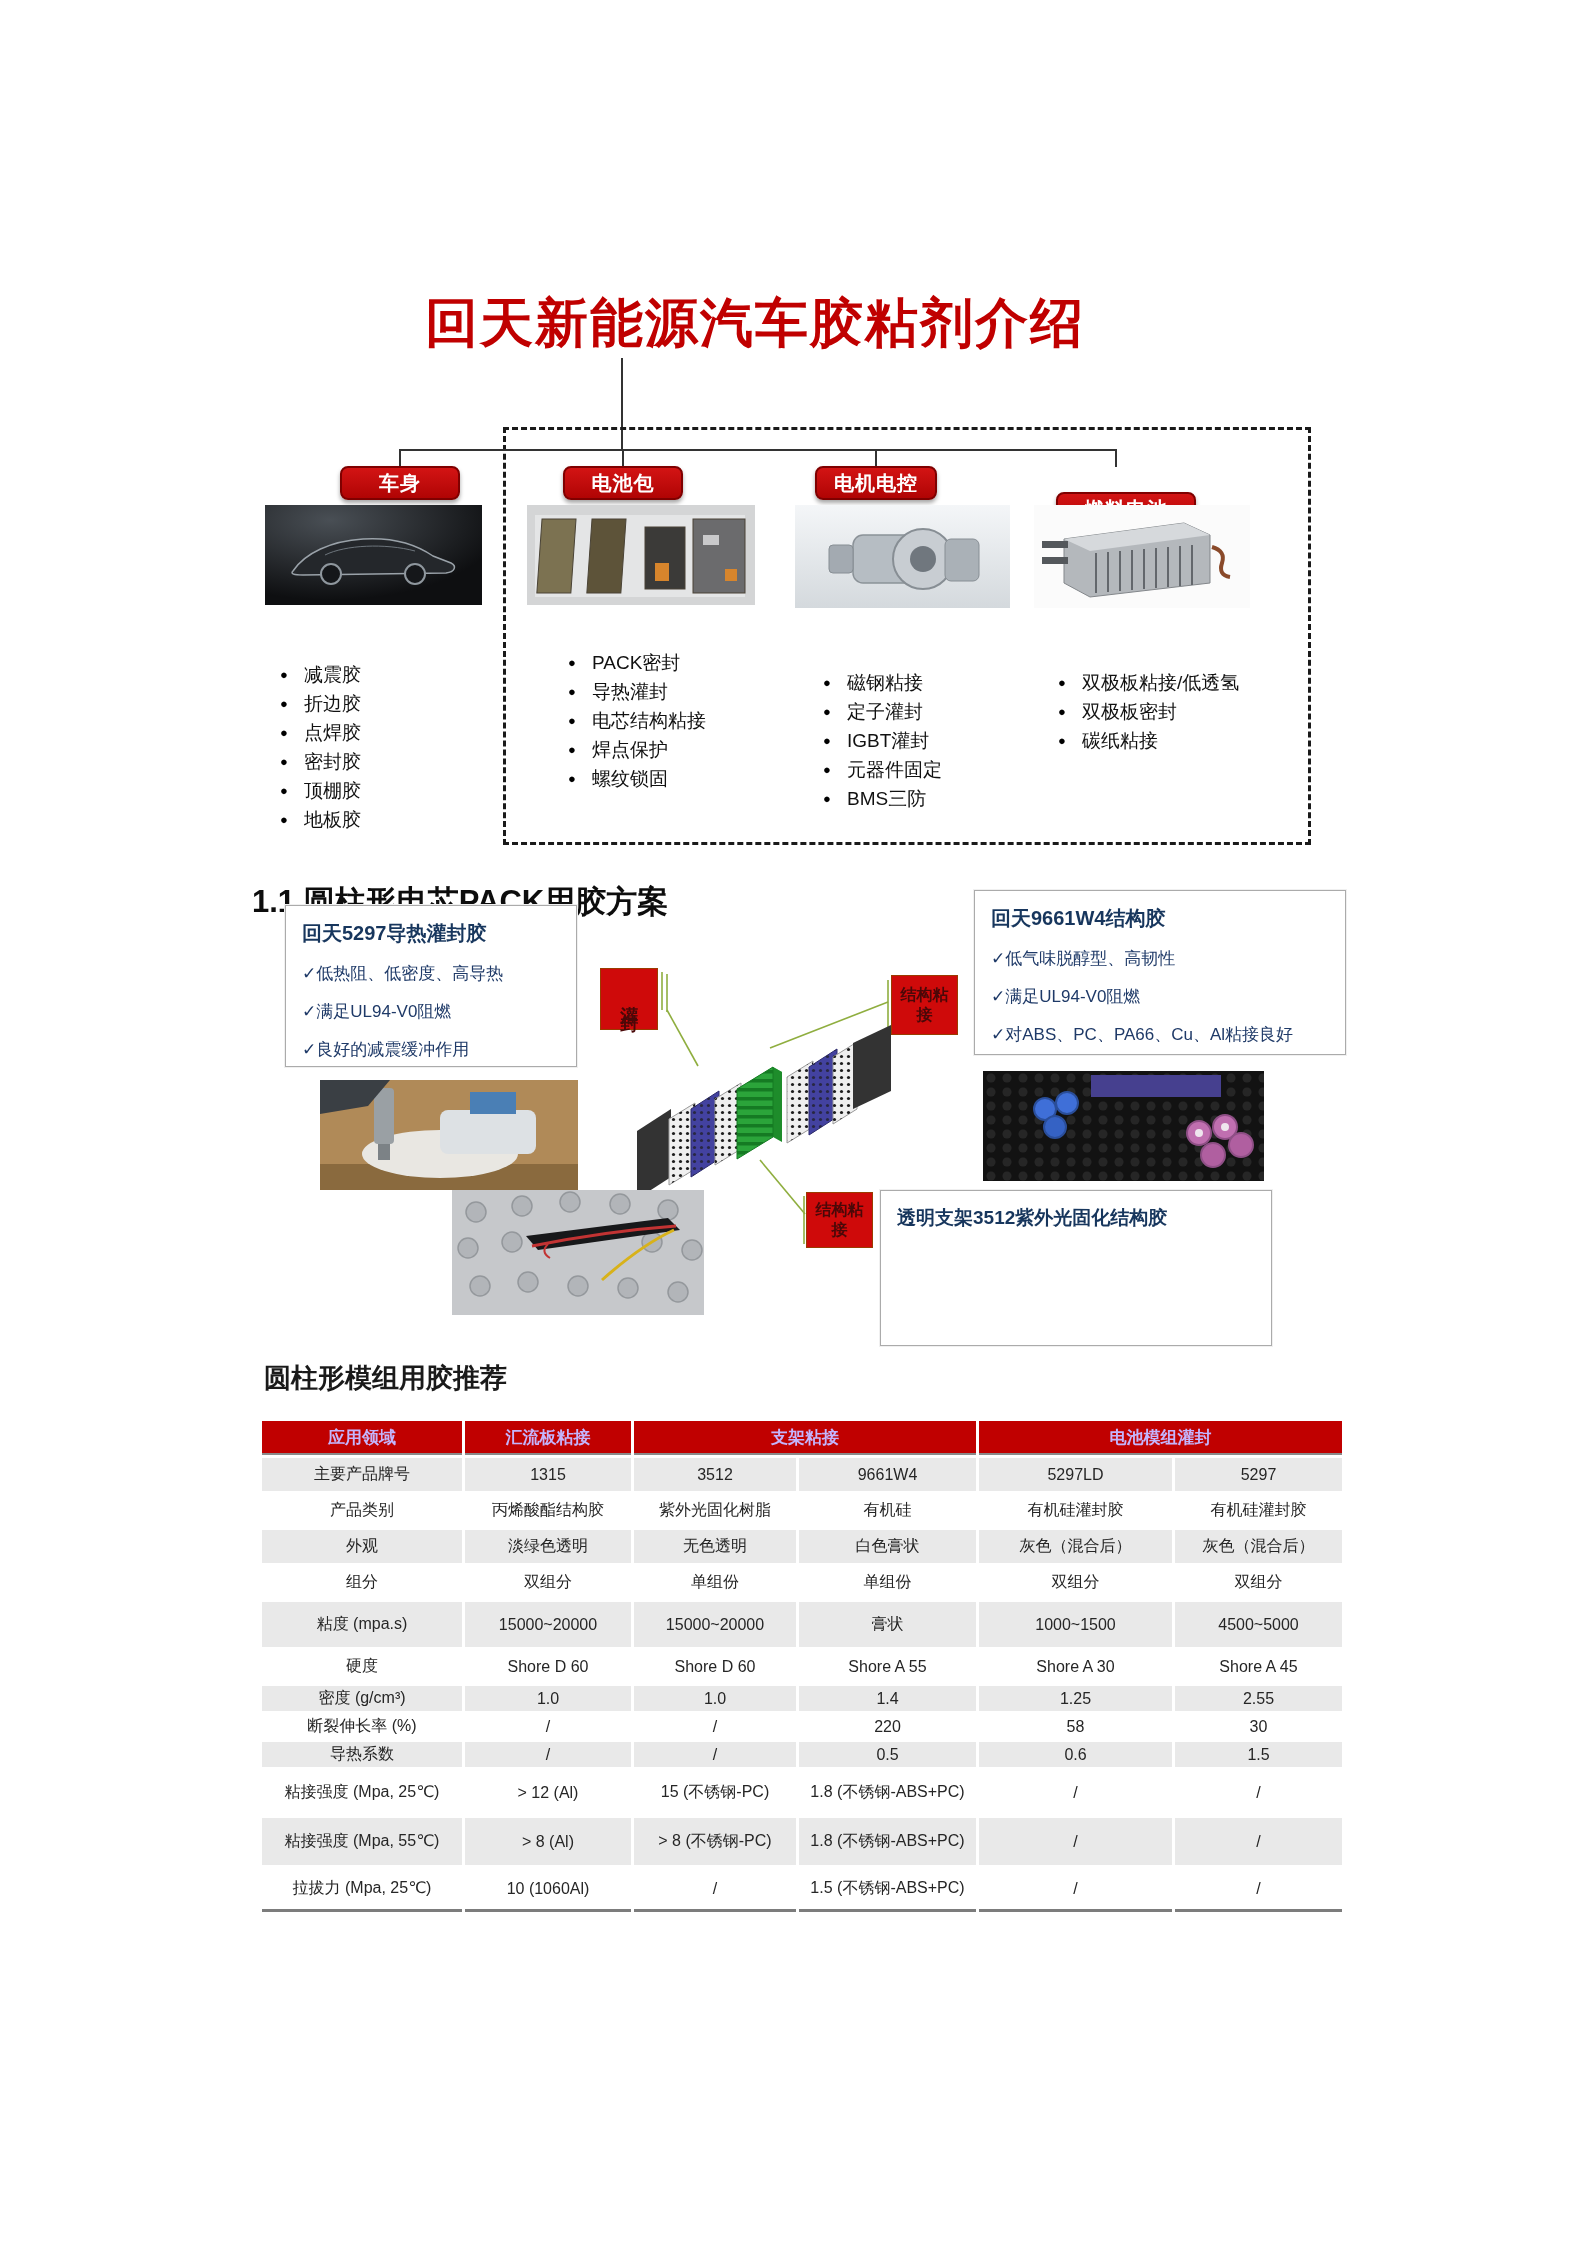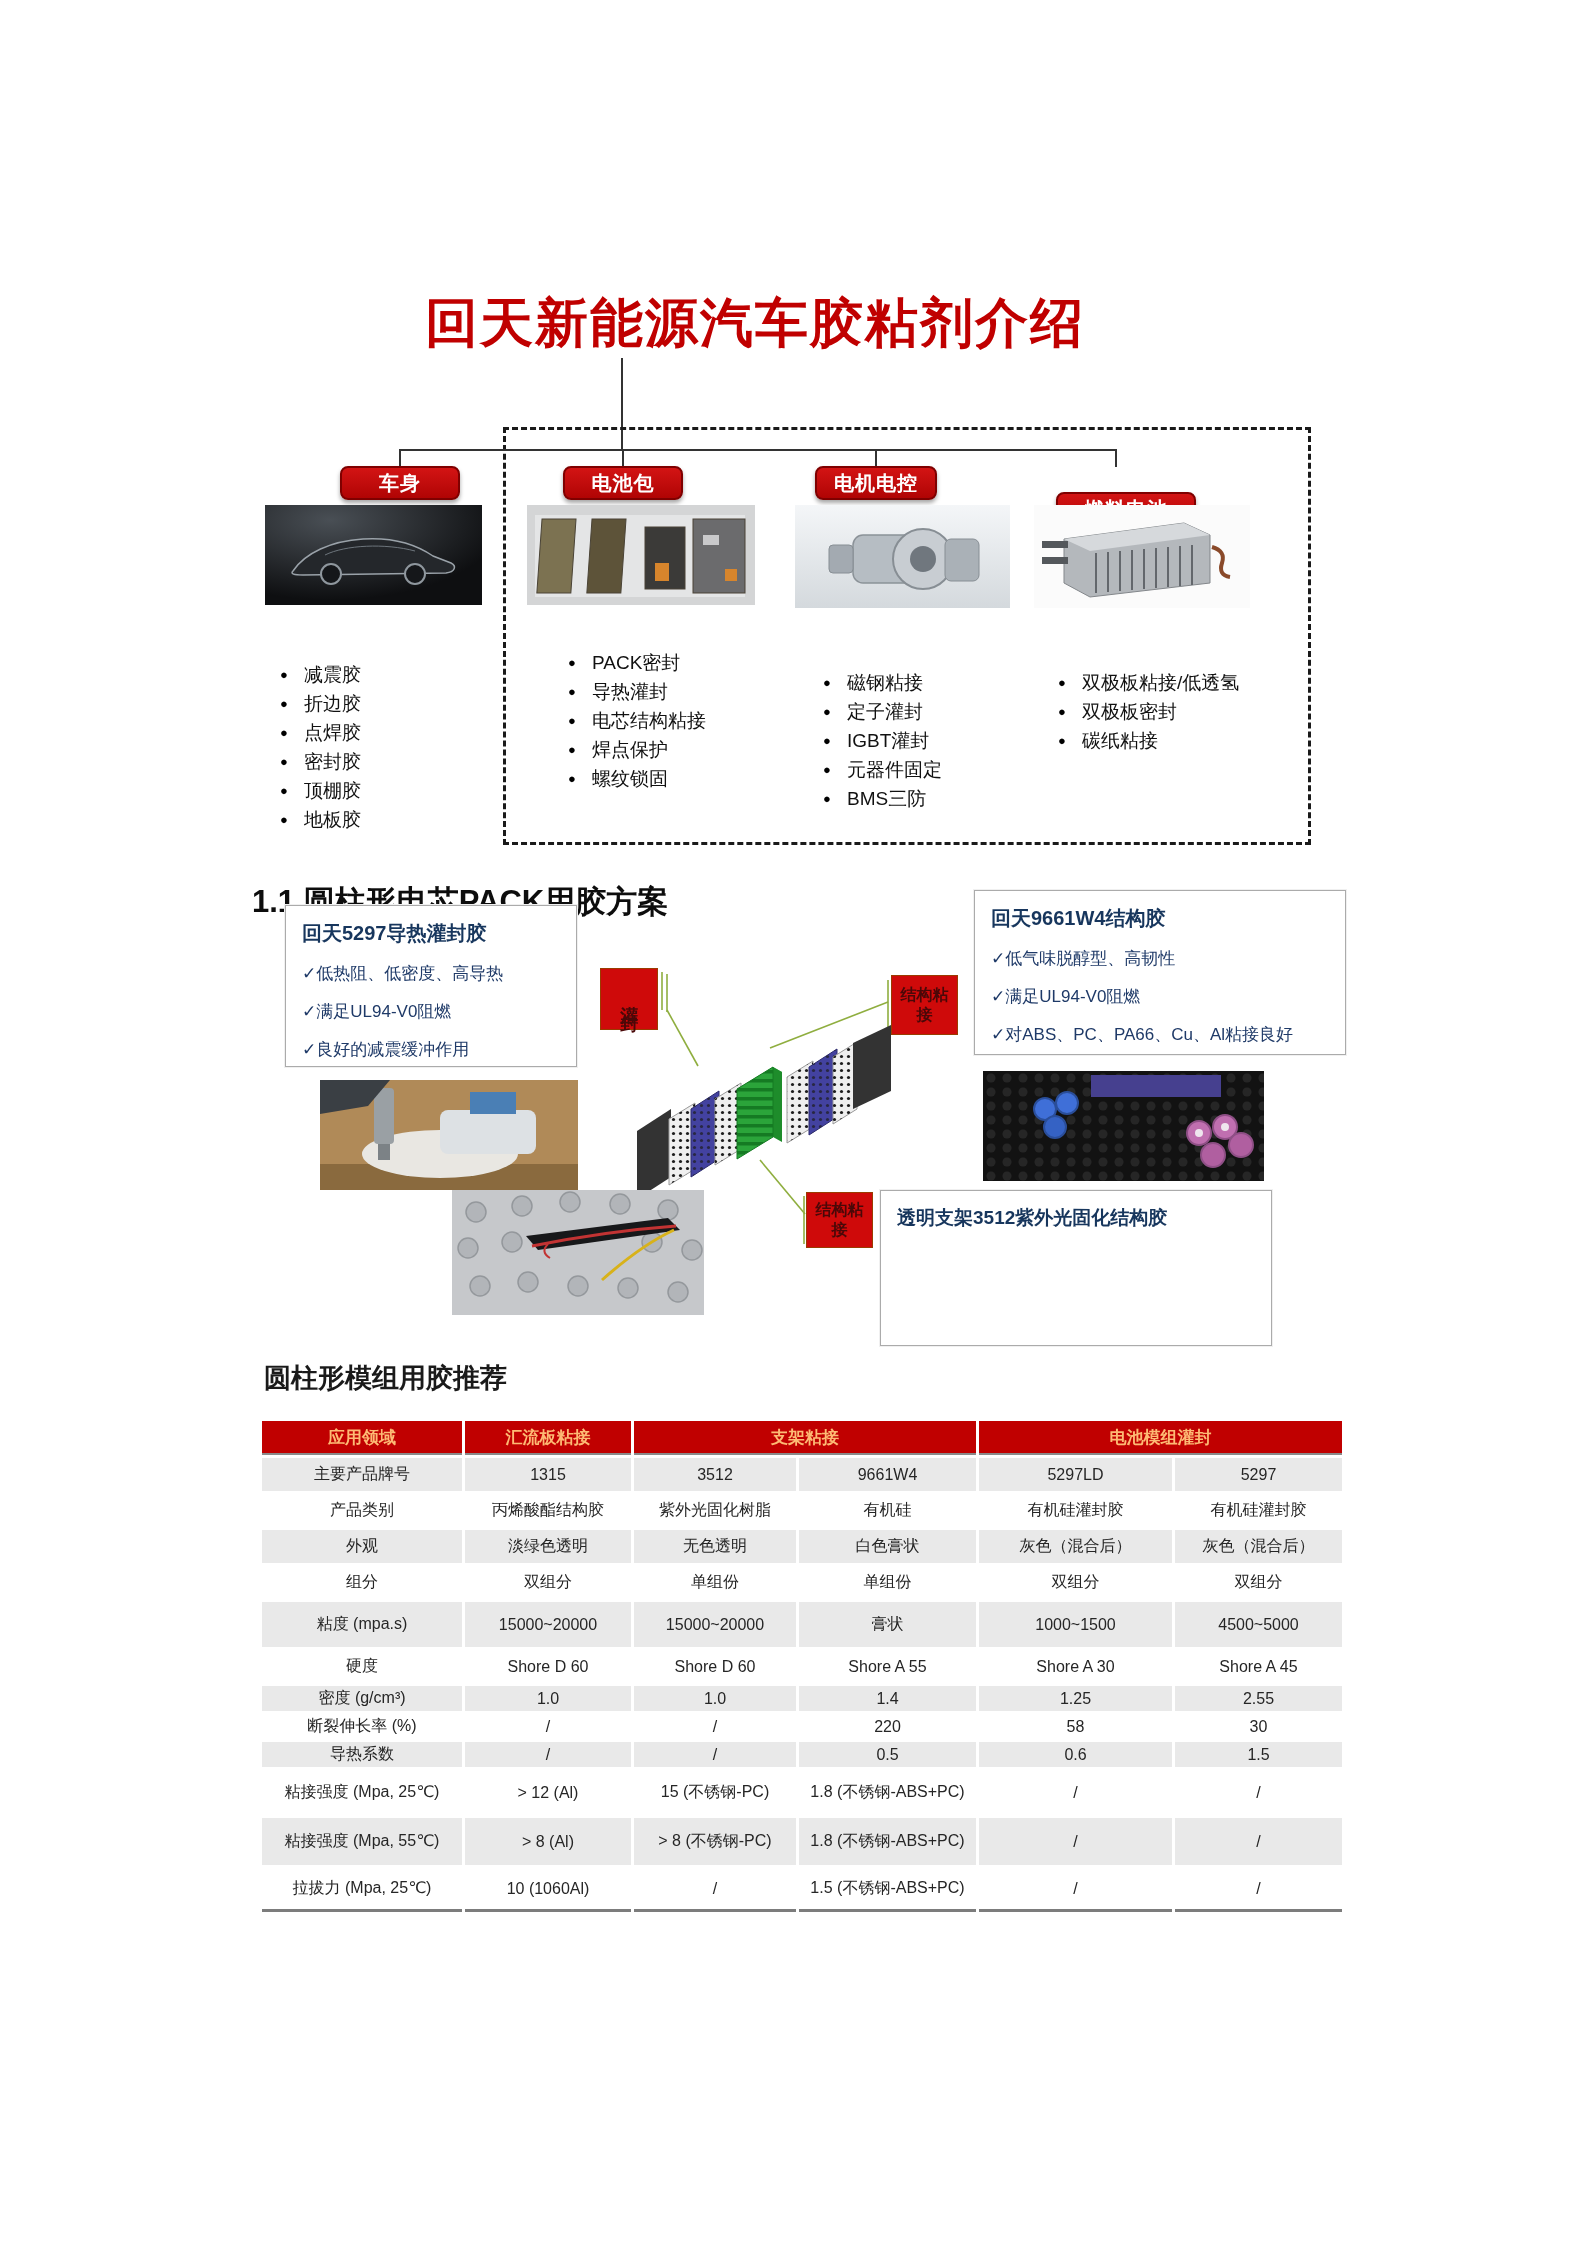--- a/index.html
+++ b/index.html
@@ -40,21 +40,21 @@
     display:flex;align-items:center;justify-content:center;text-align:center;
     box-sizing:border-box;line-height:1.25;}
   .red-tag.vtext{writing-mode:vertical-rl;text-orientation:upright;letter-spacing:8px;font-size:18px;}
   .red-tag.htext{font-size:16px;padding:3px 8px;}
 
   
   .tbl-title{font-size:27px;font-weight:600;color:#1a1a1a;white-space:nowrap;}
   table.spec{border-collapse:separate;border-spacing:3px 3px;table-layout:fixed;}
   table.spec th,table.spec td{text-align:center;vertical-align:middle;font-size:16px;color:#262626;
     padding:1px 2px;overflow:hidden;}
-  table.spec thead th{background:#c00000;color:#fdba74;font-size:17px;font-weight:bold;height:30px;
+  table.spec thead th{background:#c00000;color:#c4b5fd;font-size:17px;font-weight:bold;height:30px;
     border-bottom:2px solid #8a8a8a;}
   table.spec tbody td{height:31px;background:#fff;}
   table.spec tbody tr:nth-child(odd) td{background:#e9e9e9;}
   table.spec tbody tr:nth-child(5) td{height:43px;}
   table.spec tbody tr:nth-child(7) td,
   table.spec tbody tr:nth-child(8) td,
   table.spec tbody tr:nth-child(9) td{height:23px;}
   table.spec tbody tr:nth-child(10) td{height:43px;}
   table.spec tbody tr:nth-child(11) td{height:45px;}
   table.spec tbody tr:nth-child(12) td{height:39px;border-bottom:3px solid #7c7c7c;}

